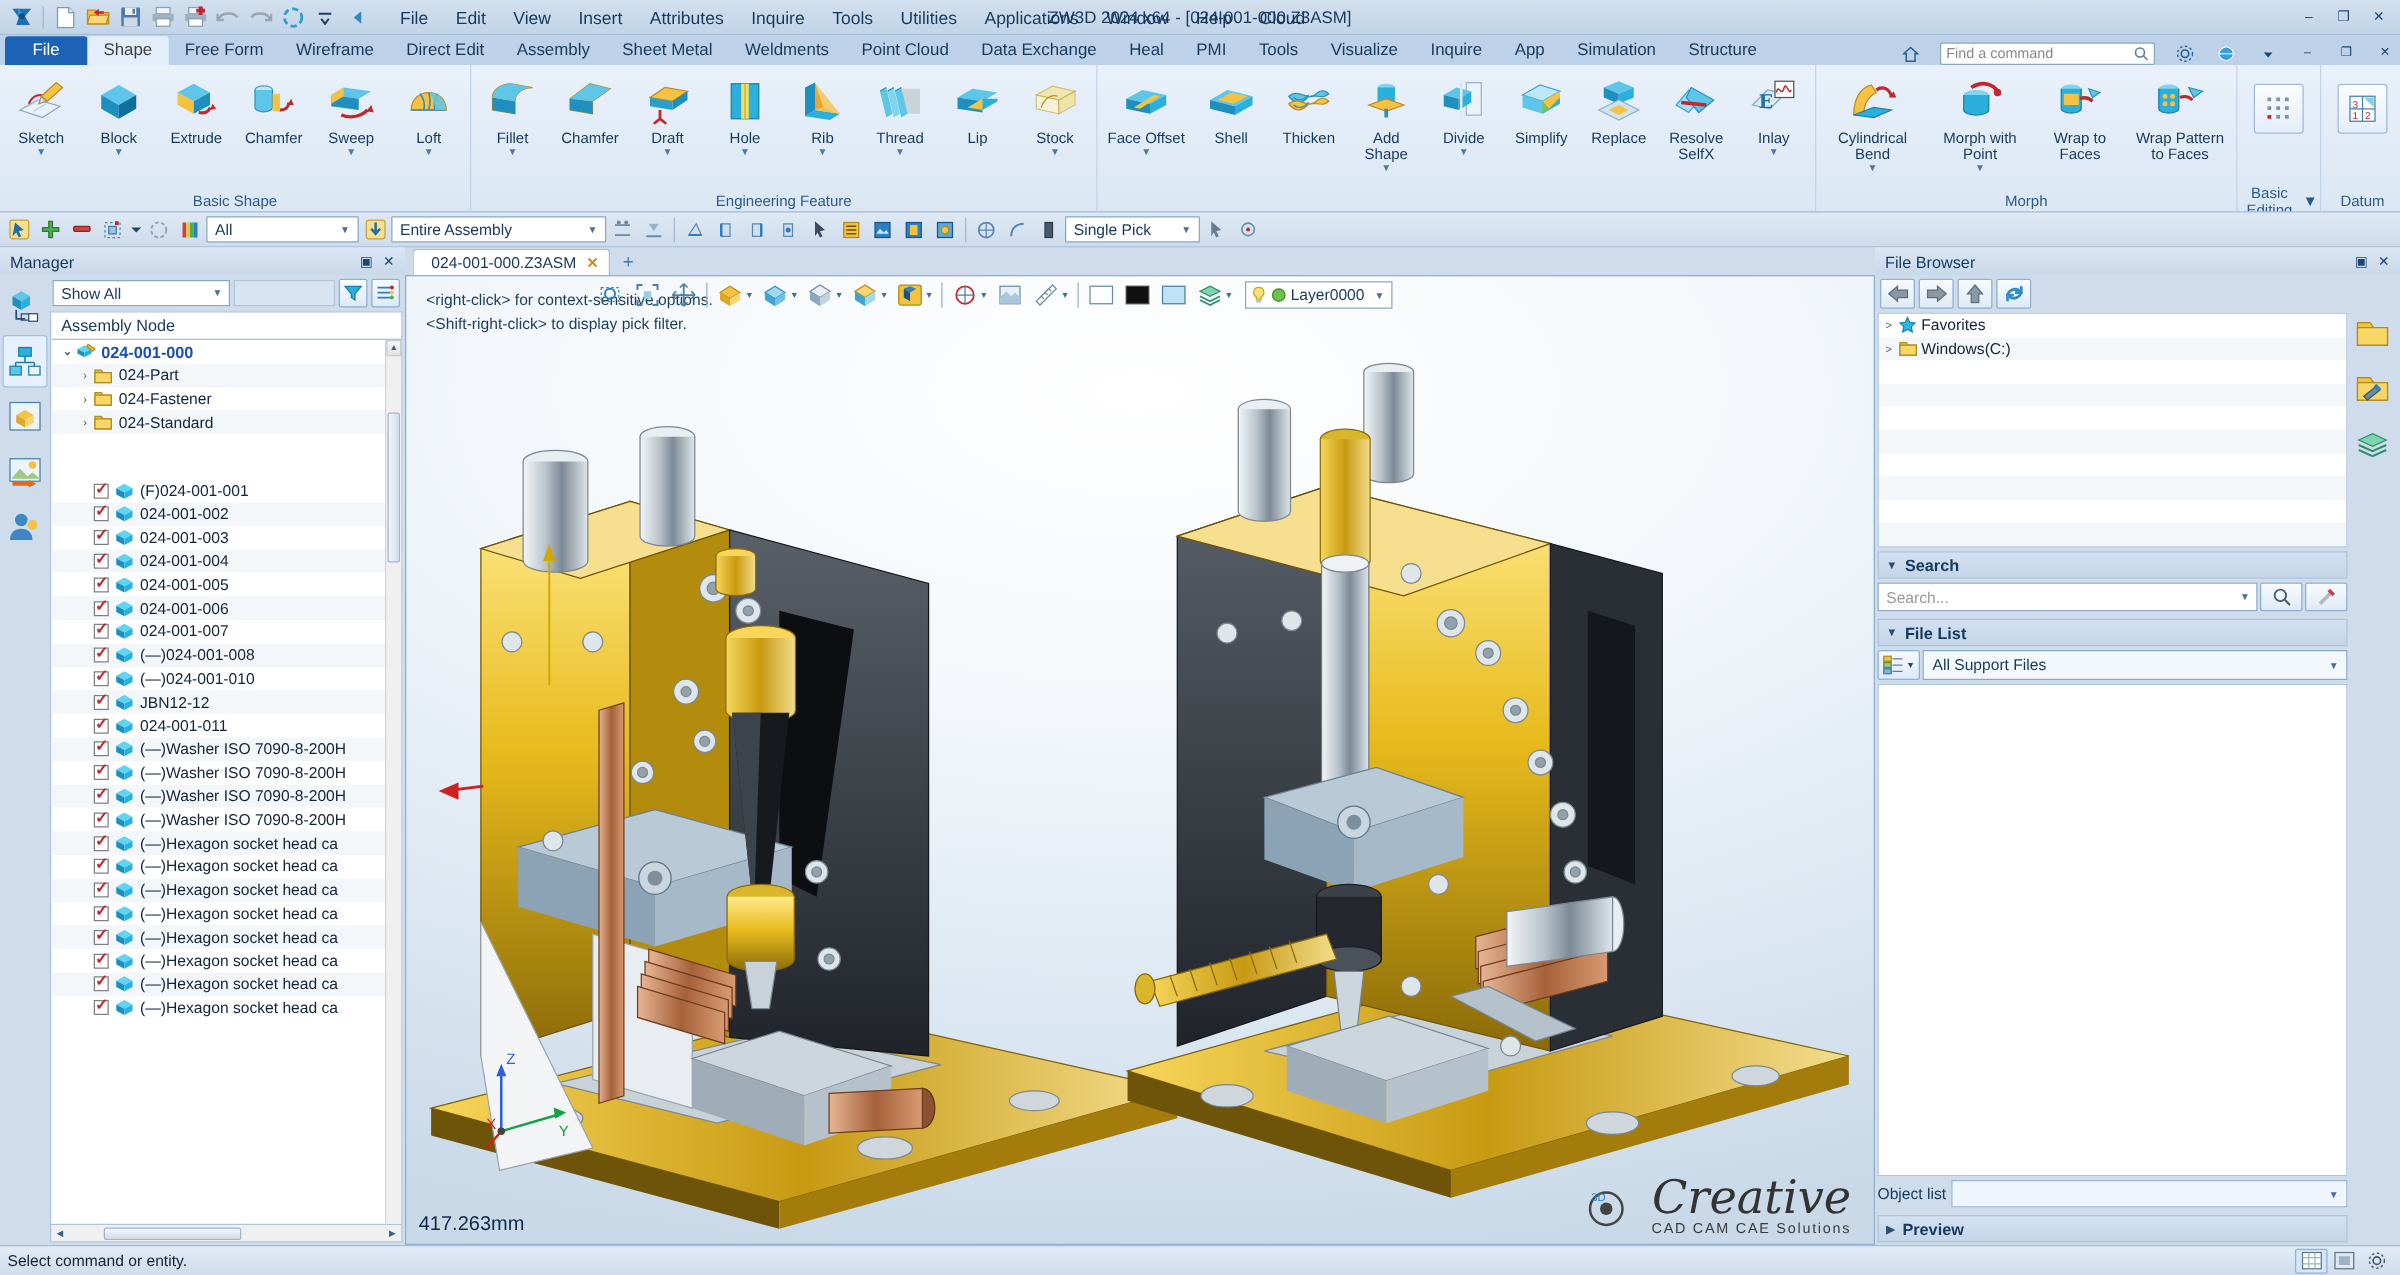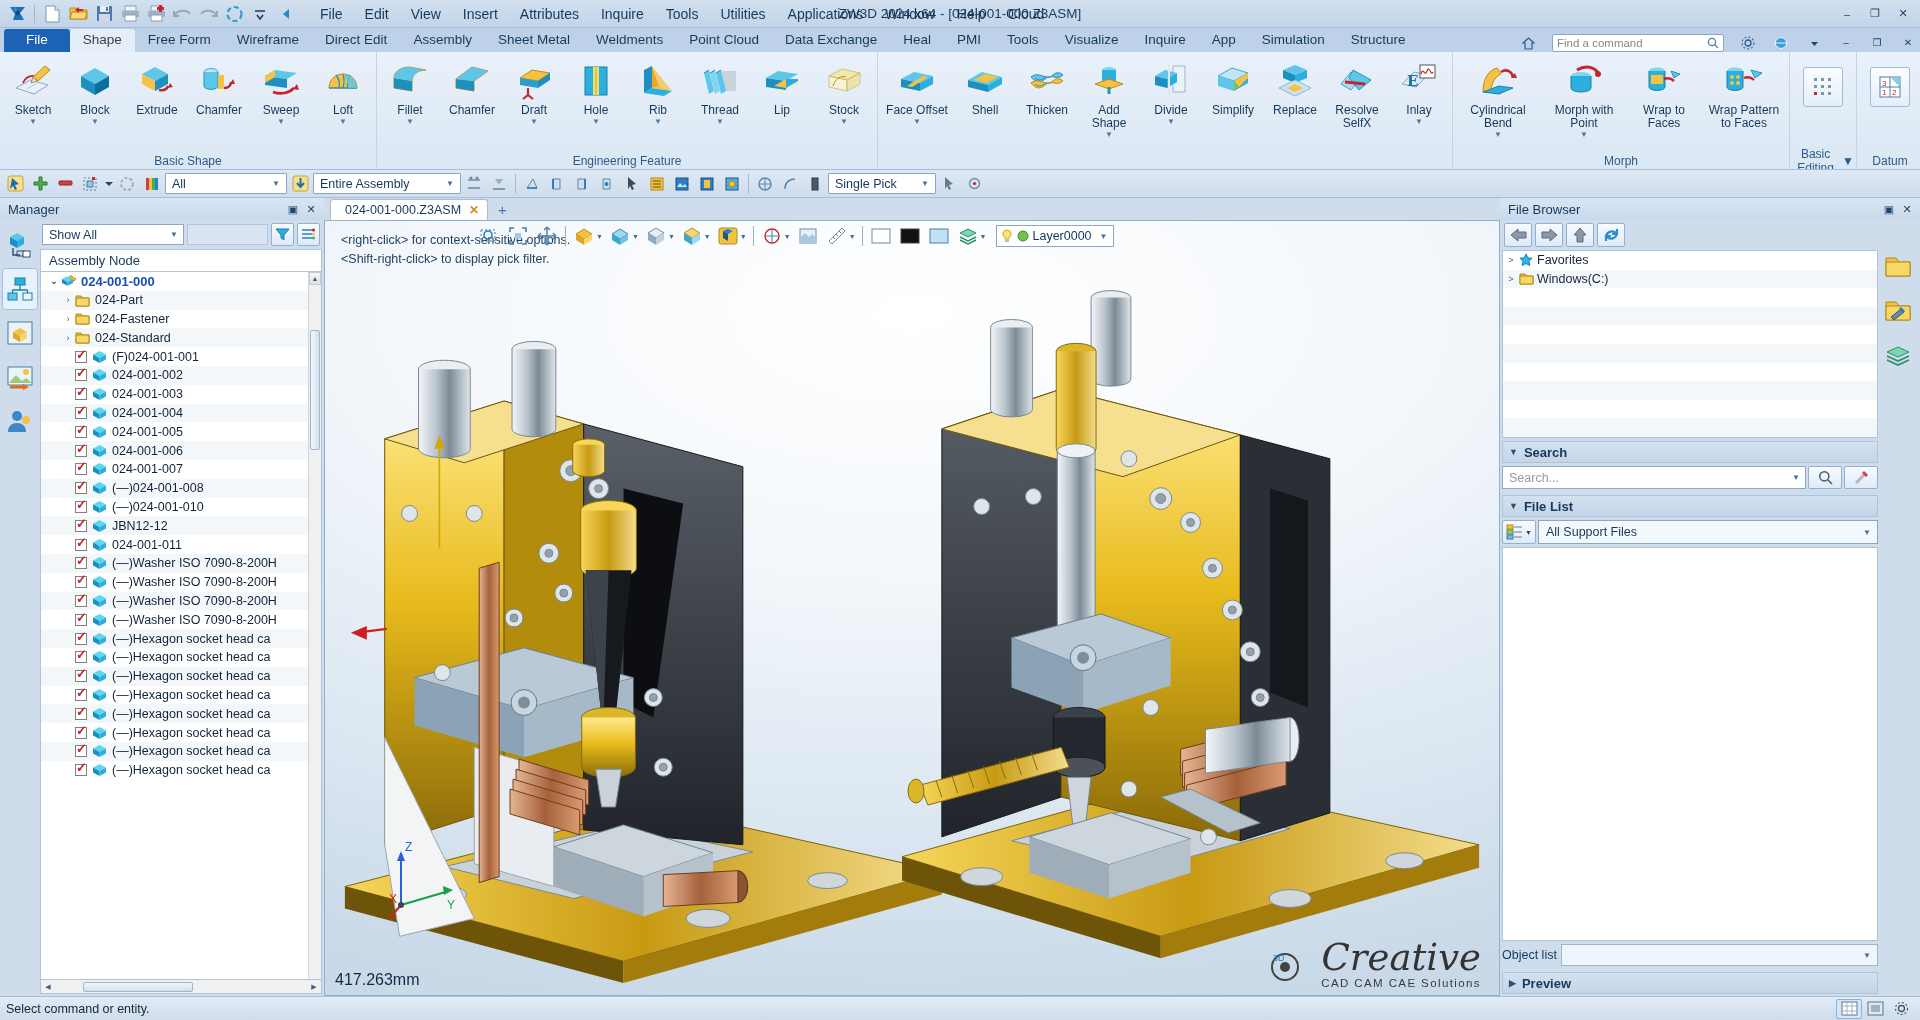--- a/index.html
+++ b/index.html
@@ -915,21 +915,21 @@
     <div class="tb-combo" style="width:122px">
       <span>All</span>
       <span class="arrow">▼</span>
     </div>
     <div class="tb-ico">
       <svg width="17" height="17" viewBox="0 0 17 17">
           <rect x="1" y="1" width="15" height="15" rx="2" fill="#f8df8e" stroke="#c3a43b"></rect>
           <path d="M8.5 3v8M5 8l3.5 4L12 8" stroke="#1f6fa8" stroke-width="2" fill="none"></path>
         </svg>
     </div>
-    <div class="tb-combo" style="width:148px">
+    <div class="tb-combo" style="width:172px">
       <span>Entire Assembly</span>
       <span class="arrow">▼</span>
     </div>
     <div class="tb-ico">
       <svg width="16" height="16" viewBox="0 0 16 16">
           <path d="M2 4h12M2 12h12" stroke="#6a8ba6" stroke-width="1.4"></path>
           <circle cx="5" cy="2" r="1.6" fill="#6a8ba6"></circle>
           <circle cx="11" cy="2" r="1.6" fill="#6a8ba6"></circle>
         </svg>
     </div>
@@ -1139,21 +1139,21 @@
               <div class="tnode" style="padding-left: 20px;">
                 <span class="exp">›</span>
                 <span class="tico">
                   <svg width="15" height="13" viewBox="0 0 15 13">
                     <path d="M1 2h5l1.5 2H14v8H1z" fill="#f3c33f" stroke="#b08a1b"></path>
                     <path d="M1 4h13v8H1z" fill="#f8d766" stroke="#b08a1b"></path>
                   </svg>
                 </span>
                 <span>024-Standard</span>
               </div>
-              <div class="tnode" style="padding-left: 20px;">
+              <div class="tnode" style="padding-left: 20px; margin-top: 36px;">
                 <span class="exp"></span>
                 <span class="cb"></span>
                 <span class="tico">
                   <svg width="15" height="14" viewBox="0 0 15 14">
                     <path d="M1 4.5L7.5 1 14 4.5 7.5 8z" fill="#5ed6f2"></path>
                     <path d="M1 4.5v5L7.5 13V8z" fill="#1b8fc0"></path>
                     <path d="M14 4.5v5L7.5 13V8z" fill="#2bb0de"></path>
                   </svg>
                 </span>
                 <span>(F)024-001-001</span>

